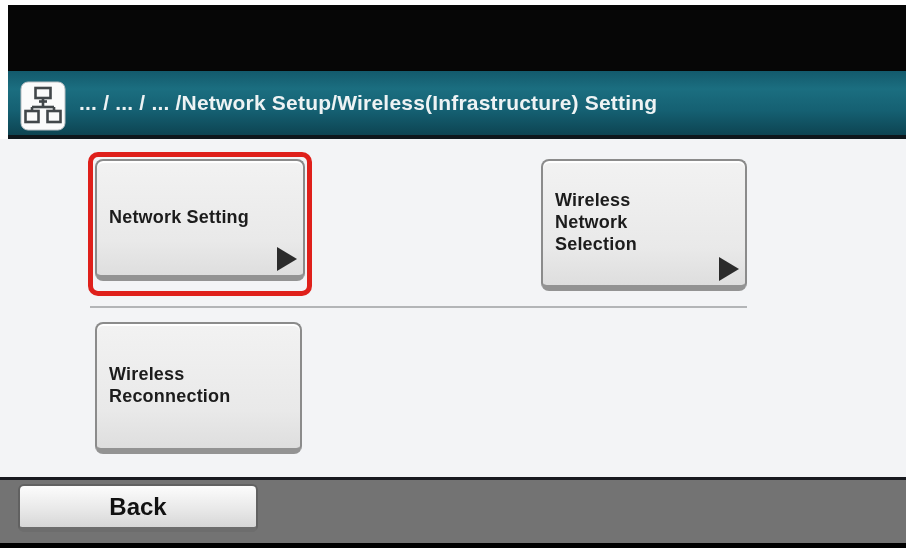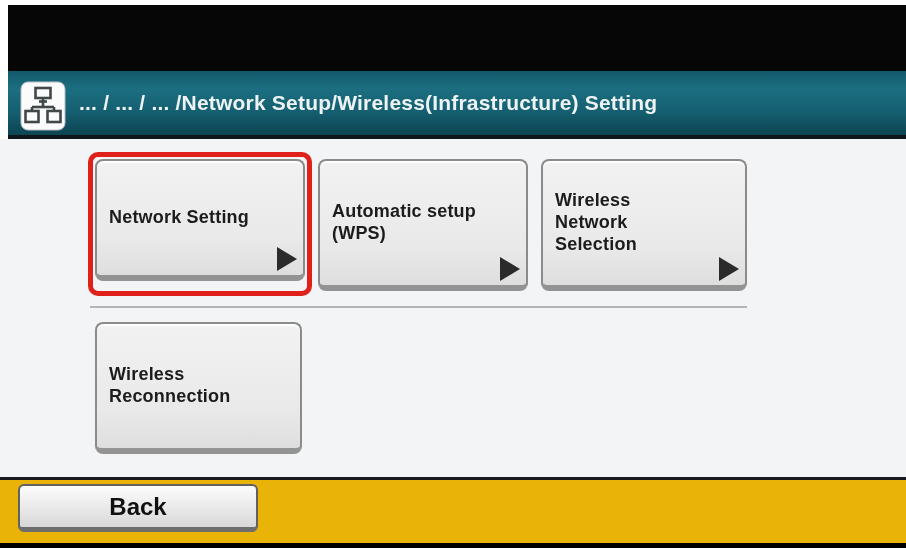--- a/index.html
+++ b/index.html
@@ -57,21 +57,21 @@
   .tile-2{ left:318px; top:20px;  width:210px; height:132px; }
   .tile-3{ left:541px; top:20px;  width:206px; height:132px; }
   .tile-4{ left:95px;  top:183px; width:207px; height:132px; }
   .row-separator{
     position:absolute; left:90px; top:167px; width:657px; height:2px;
     background:#b3b5b7;
   }
   
   .bottom-bar{
     position:absolute; left:0; top:477px; width:906px; height:66px;
-    background:#eab308; border-top:3px solid #181a1f;
+    background:#737373; border-top:3px solid #181a1f;
   }
   .back-button{
     position:absolute; left:18px; top:4px; width:240px; height:48px;
     background:linear-gradient(180deg,#fcfcfc 0%,#e9e9e9 55%,#d7d7d7 100%);
     border:2px solid #616161; border-bottom:5px solid #6d6d6d;
     border-radius:6px;
     font-family:"Liberation Sans", sans-serif;
     font-size:24px; font-weight:bold; color:#111; cursor:pointer;
   }
   .bottom-strip{
@@ -106,25 +106,20 @@
 
   <div class="content">
 
     <div class="highlight-ring"></div>
 
     <button class="tile tile-1">
       <span class="tile-label">Network Setting</span>
       <span class="tile-arrow"></span>
     </button>
 
-    <button class="tile tile-2">
-      <span class="tile-label">Automatic setup
-(WPS)</span>
-      <span class="tile-arrow"></span>
-    </button>
 
     <button class="tile tile-3">
       <span class="tile-label">Wireless
 Network
 Selection</span>
       <span class="tile-arrow"></span>
     </button>
 
     <div class="row-separator"></div>
 

